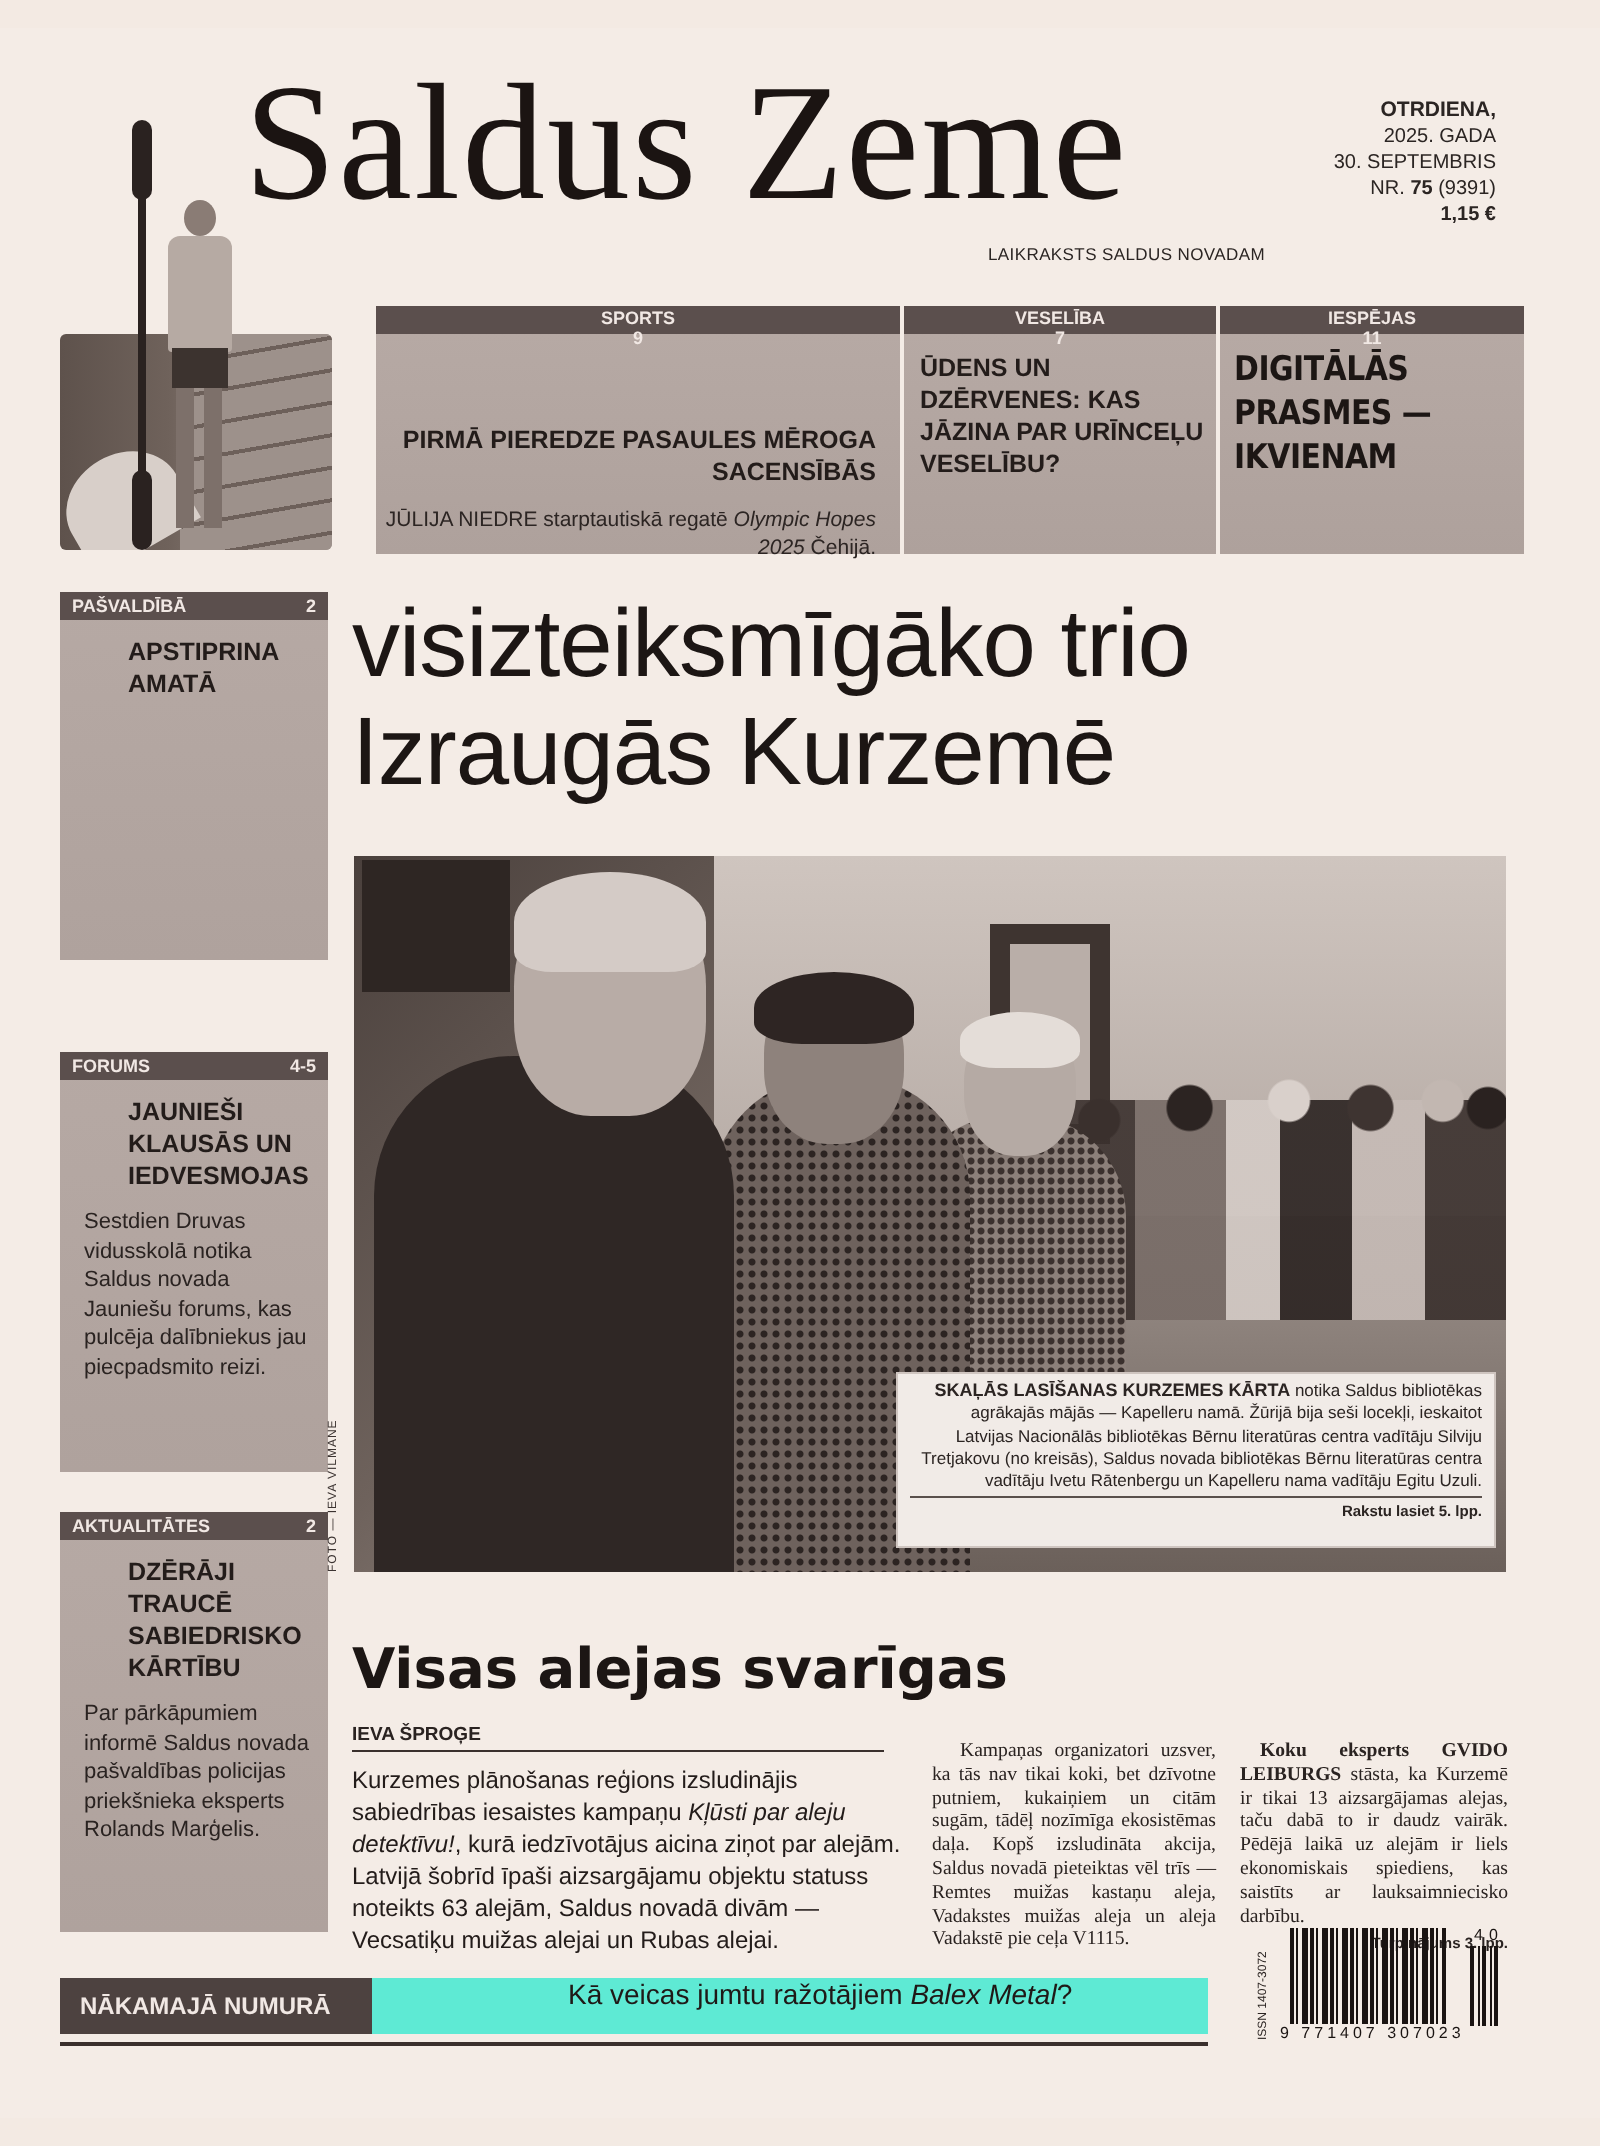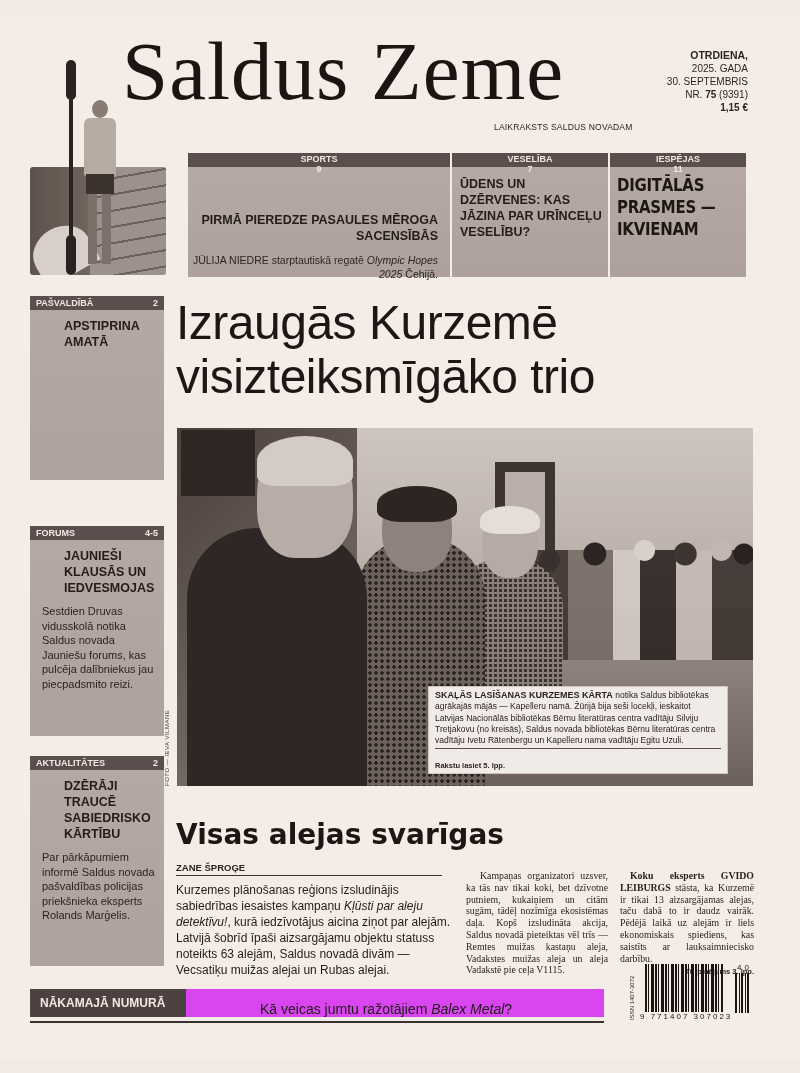--- a/index.html
+++ b/index.html
@@ -63,21 +63,21 @@
     position: absolute; top: 153px; height: 124px;
     background: linear-gradient(180deg, #b7aaa5 0%, #aea19c 100%);
   }
   .teaser .hdr {
     height: 14px; background: #5b4f4d; color: #f1e8e4;
     font-size: 9px; font-weight: bold; padding: 1px 6px; display:flex; justify-content: space-between; align-items:center;flex-direction:column;
   }
   .teaser .hdr .num { font-weight: bold; }
   .teaser-sports { left: 188px; width: 262px; }
   .teaser-health { left: 452px; width: 156px; }
-  .teaser-oppo { left: 610px; width: 136px; }
+  .teaser-oppo { left: 610px; width: 152px; }
   .teaser-sports .head {
     text-align: right; font-weight: bold; font-size: 12.5px; line-height: 16px;
     padding: 9px 12px 0 0; color: #231c1a; margin-top: 36px;
   }
   .teaser-sports .sub {
     text-align: right; font-size: 10.5px; line-height: 14px; padding: 9px 12px 0 0; color: #2c2523;
   }
   .teaser-sports .sub i { font-style: italic; }
   .teaser-health .head {
     font-weight: bold; font-size: 12.5px; line-height: 16px; padding: 9px 0 0 8px; color: #231c1a;
@@ -139,28 +139,28 @@
      radial-gradient(circle at 86% 22%, #c2b7b1 10px, transparent 11px),
      radial-gradient(circle at 96% 25%, #2a2220 10px, transparent 11px); }
   .main-photo .crowd-bodies { position:absolute; left:350px; top:122px; width:226px; height:110px;
      background: linear-gradient(90deg,#3b312e 0 18%,#776b66 18% 38%,#d4cbc6 38% 50%,#2b2321 50% 66%,#c6bbb6 66% 82%,#3a302d 82% 100%); opacity:0.9; }
   .credit {
     position: absolute; left: 166px; top: 690px; transform: rotate(-90deg); transform-origin: left top;
     font-size: 6px; color: #3b3331; letter-spacing: 0.5px; width: 100px;
   }
   .credit { left: 164px; top: 786px; }
   .caption {
-    position: absolute; left: 428px; top: 686px; width: 300px; height: 88px;
+    position: absolute; left: 448px; top: 686px; width: 300px; height: 88px;
     background: #f1ebe7; border: 1px solid #cfc5c0;
-    padding: 3px 6px 0 6px; text-align: left;
+    padding: 3px 6px 0 6px; text-align: right;
     font-size: 8.5px; line-height: 11.3px; color: #2b2422;
   }
   .caption b { font-weight: bold; font-size: 9px; }
   .caption .more {
-    border-top: 1px solid #5a504c; margin-top: 2px; padding-top: 11px; font-weight: bold; font-size: 7.5px;
+    border-top: 1px solid #5a504c; margin-top: 2px; padding-top: 1px; font-weight: bold; font-size: 7.5px;
   }
 
   
   .story-title {
     position: absolute; left: 176px; top: 818px;
     font-family: "DejaVu Sans", sans-serif; font-weight: bold; font-size: 28px; letter-spacing: 0px; color: #1c1614;
   }
   .author {
     position: absolute; left: 176px; top: 862px; width: 266px;
     font-weight: bold; font-size: 9.5px; color: #2a2321; border-bottom: 1.5px solid #3a302d; padding-bottom: 2px;
@@ -178,22 +178,22 @@
   .col3 {
     position: absolute; left: 620px; top: 870px; width: 134px;
     font-family: "Liberation Serif", serif; font-size: 9.8px; line-height: 11.8px; text-align: justify; text-indent: 10px;
     color: #2a2321;
   }
   .col3 b { font-weight: bold; }
   .col3 .cont { text-indent: 0; text-align: right; font-family: "Liberation Sans", sans-serif; font-weight: bold; font-size: 7.5px; margin-top: 2px; }
 
   
   .next-bar {
-    position: absolute; left: 30px; top: 989px; width: 574px; height: 28px; background: #d946ef;
-    display: flex; align-items: flex-end;
+    position: absolute; left: 30px; top: 989px; width: 574px; height: 28px; background: #5eead4;
+    display: flex; align-items: flex-start; gap: 24px;
   }
   .next-bar .label {
     background: #4d4240; color: #f1e8e4; font-weight: bold; font-size: 12px;
     height: 28px; width: 156px; display:flex; align-items:center; padding-left: 10px;
   }
   .next-bar .text { padding-left: 74px; font-size: 14px; color: #1f1917; }
   .next-bar .text i { font-style: italic; }
   .bottom-rule { position:absolute; left:30px; top:1021px; width: 574px; height:1.5px; background:#3a302d; }
 
   
@@ -286,22 +286,22 @@
 <div class="side side-3">
   <div class="hdr">
     <span>AKTUALITĀTES</span>
     <span>2</span>
   </div>
   <div class="head">DZĒRĀJI TRAUCĒ SABIEDRISKO KĀRTĪBU</div>
   <div class="body">Par pārkāpumiem informē Saldus novada pašvaldības policijas priekšnieka eksperts Rolands Marģelis.</div>
 </div>
 
 <div class="main-headline">
+  <div>visizteiksmīgāko trio</div>
   <div>Izraugās Kurzemē</div>
-  <div>visizteiksmīgāko trio</div>
 </div>
 
 <div class="main-photo">
   <div class="wall"></div>
   <div class="floor"></div>
   <div class="door"></div>
   <div class="door-in"></div>
   <div class="painting"></div>
   <div class="crowd-bodies"></div>
   <div class="crowd"></div>
@@ -316,21 +316,21 @@
     <div class="hair1"></div>
 </div>
 <div class="credit">FOTO — IEVA VILMANE</div>
 
 <div class="caption">
   <b>SKAĻĀS LASĪŠANAS KURZEMES KĀRTA</b><span> notika Saldus bibliotēkas agrākajās mājās — Kapelleru namā. Žūrijā bija seši locekļi, ieskaitot Latvijas Nacionālās bibliotēkas Bērnu literatūras centra vadītāju Silviju Tretjakovu (no kreisās), Saldus novada bibliotēkas Bērnu literatūras centra vadītāju Ivetu Rātenbergu un Kapelleru nama vadītāju Egitu Uzuli.</span>
   <div class="more">Rakstu lasiet 5. lpp.</div>
 </div>
 
 <div class="story-title">Visas alejas svarīgas</div>
-<div class="author">ZANE ŠPROĢE</div>
+<div class="author">IEVA ŠPROĢE</div>
 <div class="lede">
   <span>Kurzemes plānošanas reģions izsludinājis sabiedrības iesaistes kampaņu </span><i>Kļūsti par aleju detektīvu!</i><span>, kurā iedzīvotājus aicina ziņot par alejām. Latvijā šobrīd īpaši aizsargājamu objektu statuss noteikts 63 alejām, Saldus novadā divām — Vecsatiķu muižas alejai un Rubas alejai.</span>
 </div>
 <div class="col2">Kampaņas organizatori uzsver, ka tās nav tikai koki, bet dzīvotne putniem, kukaiņiem un citām sugām, tādēļ nozīmīga ekosistēmas daļa. Kopš izsludināta akcija, Saldus novadā pieteiktas vēl trīs — Remtes muižas kastaņu aleja, Vadakstes muižas aleja un aleja Vadakstē pie ceļa V1115.</div>
 <div class="col3">
   <b>Koku eksperts GVIDO LEIBURGS</b><span> stāsta, ka Kurzemē ir tikai 13 aizsargājamas alejas, taču dabā to ir daudz vairāk. Pēdējā laikā uz alejām ir liels ekonomiskais spiediens, kas saistīts ar lauksaimniecisko darbību.</span>
   <div class="cont">Turpinājums 3. lpp.</div>
 </div>
 
 <div class="next-bar">

